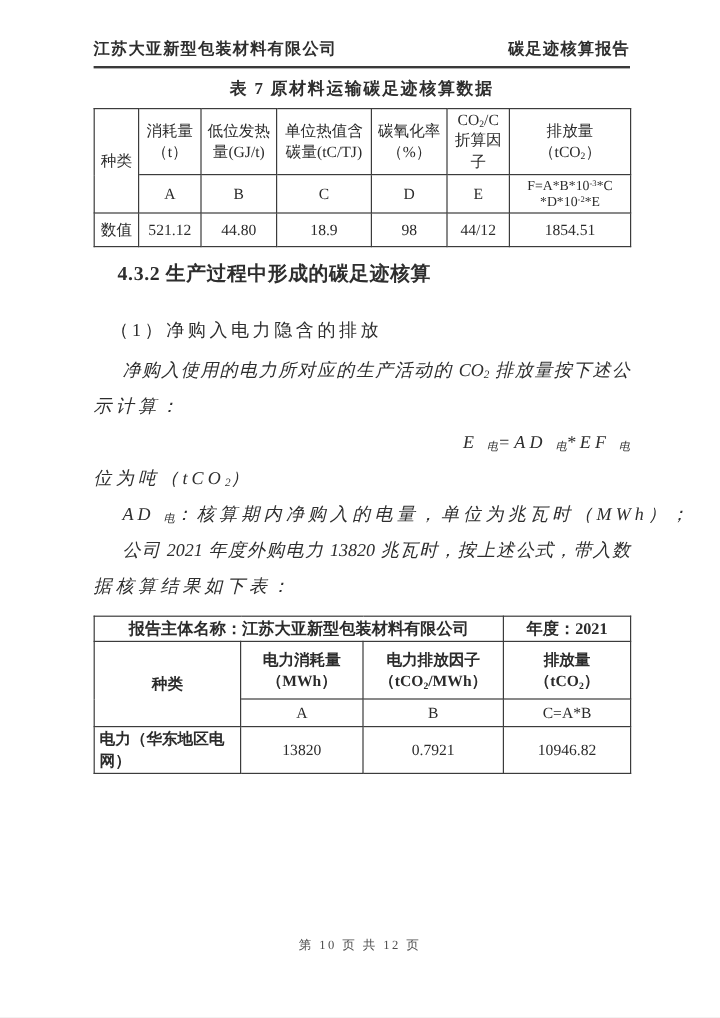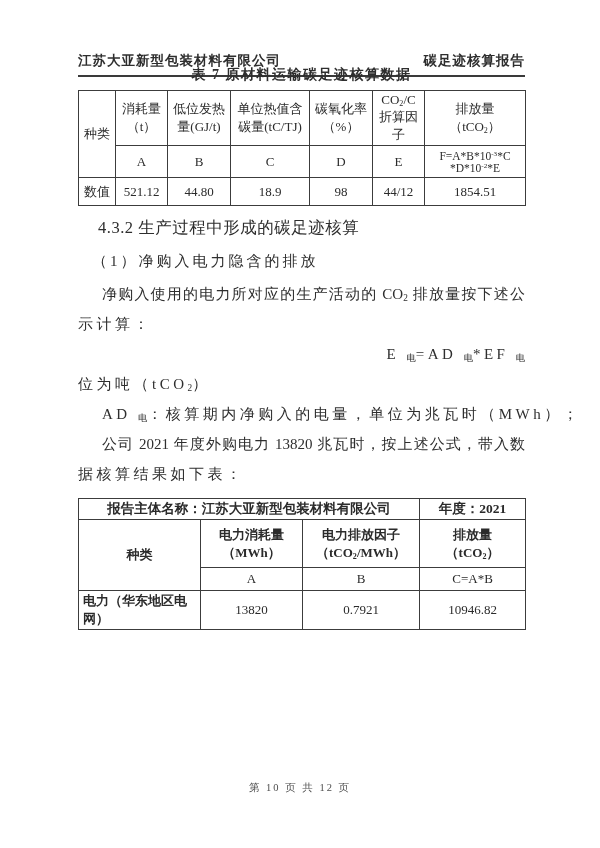--- a/index.html
+++ b/index.html
@@ -8,21 +8,21 @@
     position:relative;
     width:600px; height:848px;
     margin:0 auto;
     background:#ffffff;
     font-family:"Liberation Serif","DejaVu Serif",serif;
     color:#2e2e2e;
     overflow:hidden;
   }
   
   .doc-header {
-    position:absolute; top:52px; left:78px; width:447px;
+    position:absolute; top:32px; left:78px; width:447px;
     display:flex; justify-content:space-between; align-items:flex-end;
     font-size:13.5px; font-weight:700; letter-spacing:1px;
     padding-bottom:5px;
     border-bottom:2px solid #3a3a3a;
   }
   
   .content { position:absolute; top:60px; left:78px; width:447px; }
 
   .tbl-caption {
     text-align:center; font-size:14px; font-weight:600;
@@ -39,24 +39,24 @@
   .t7 .r3 td { height:28px; }
   .formula-cell { font-size:11.5px; letter-spacing:0; }
   .t8 { margin-top:9px; }
   .t8 .r1 td { height:14px; font-weight:600; font-size:13.5px; }
   .t8 .r2 td { height:48px; font-weight:600; }
   .t8 .r3 td { height:23px; }
   .t8 .r4 td { height:28px; }
   .cell-left { text-align:left; padding-left:4px; font-weight:600; }
 
   .sec-heading { margin-top:10px; height:24px; line-height:24px;
-    font-size:16.5px; font-weight:400; padding-left:20px; letter-spacing:0.5px; }
-  .list-item { margin-top:8px; height:26px; line-height:26px;
+    font-size:16.5px; font-weight:700; padding-left:20px; letter-spacing:0.5px; }
+  .list-item { margin-top:23px; height:26px; line-height:26px;
     font-size:15px; letter-spacing:3px; padding-left:14px; }
-  .body-block { margin-top:5px; }
+  .body-block { margin-top:5px;font-style:italic; }
   .bline { height:30px; line-height:30px; font-size:15px;
     letter-spacing:3.5px; white-space:nowrap; }
   .indent { padding-left:24px;text-align:right; }
   .fill { letter-spacing:0; white-space:normal;
     text-align:justify; text-align-last:justify; }
   .sub { font-size:0.62em; vertical-align:-0.22em; letter-spacing:0; }
   .sup { font-size:0.62em; vertical-align:0.5em; letter-spacing:0; }
   .item2 { margin-top:9px; }
   .page-footer {
     position:absolute; top:781px; left:0; width:600px;

